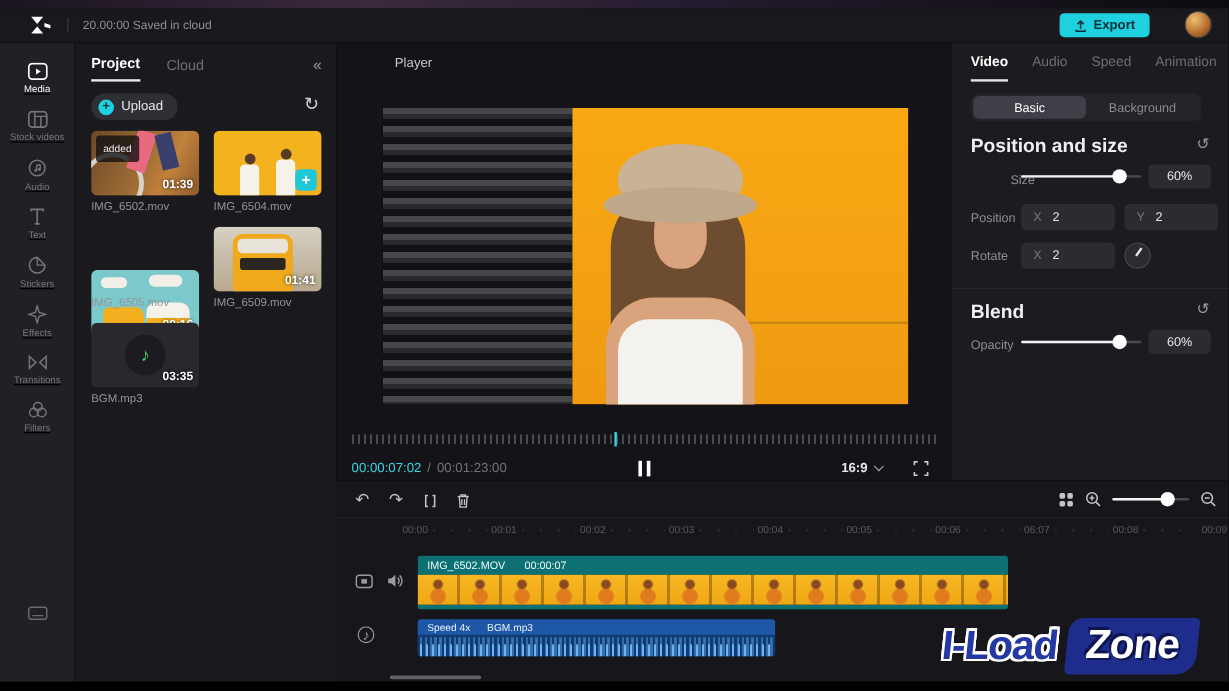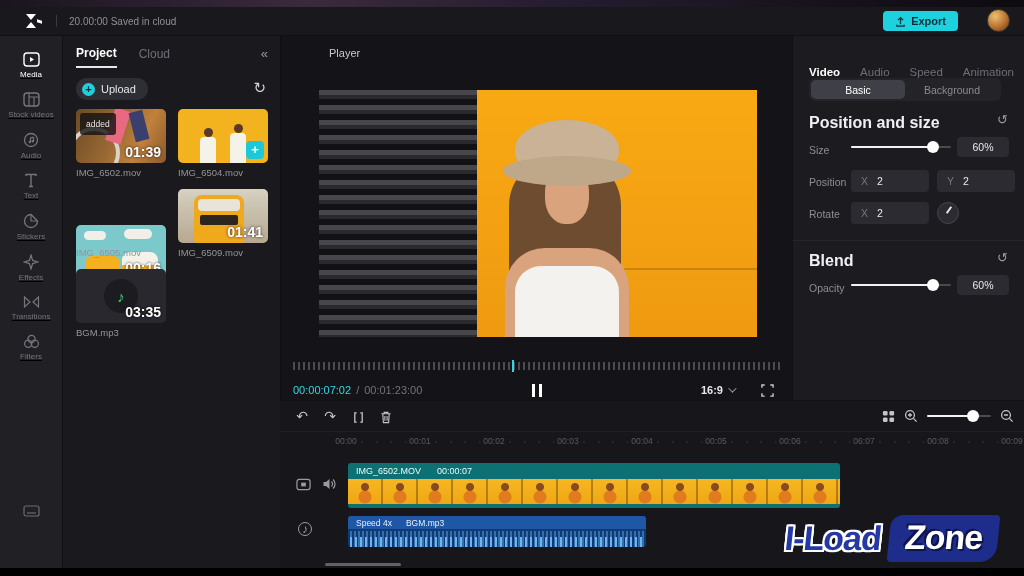--- a/index.html
+++ b/index.html
@@ -42,21 +42,21 @@
   .collapse-ic { position:absolute; top:10px; right:12px; color:#9a9aa2; font-size:13px; }
   .upload-btn { position:absolute; top:42px; left:13px; height:22px; padding:0 12px 0 6px;
     background:#2e2e35; border-radius:12px; display:flex; align-items:center; gap:6px;
     color:#e6e6ea; font-size:11px; }
   .upload-plus { width:13px; height:13px; border-radius:50%; background:#1fd0df; color:#06333a;
     font-size:11px; line-height:12px; text-align:center; font-weight:bold; }
   .refresh-ic { position:absolute; top:42px; right:14px; color:#cfcfd5; font-size:15px; line-height:20px; }
 
   .tile { position:absolute; width:90px; height:54px; border-radius:5px; overflow:hidden; background:#26262b; }
   .tile-name { position:absolute; width:100px; font-size:9.5px; color:#93939b; }
-  .dur { position:absolute; right:5px; bottom:3px; color:#fff; font-size:14px; font-weight:bold;
+  .dur { position:absolute; right:5px; bottom:3px; color:#fff; font-size:10px; font-weight:bold;
     text-shadow:0 0 3px rgba(0,0,0,.8); }
   .badge { position:absolute; left:4px; top:4px; background:rgba(15,15,18,.78); color:#e8e8ec;
     font-size:8.5px; padding:6px 6px; border-radius:3px; }
   .addbtn { position:absolute; right:4px; bottom:4px; width:18px; height:18px; border-radius:4px;
     background:#1fc8d8; color:#fff; font-size:13px; line-height:17px; text-align:center; font-weight:bold; }
 
   
   .art-6502 { width:100%; height:100%;
     background:linear-gradient(115deg,#6e4a26 0%,#9a6a34 45%,#c2813c 70%,#8a5a2c 100%); position:relative; }
   .art-6502 .wheel { position:absolute; left:-8px; top:18px; width:52px; height:52px; border-radius:50%;
@@ -102,21 +102,21 @@
   .pause { position:absolute; left:50%; transform:translateX(-50%); display:flex; gap:4px; }
   .pause span { width:3px; height:13px; background:#fff; }
   .ratio { position:absolute; right:46px; display:flex; align-items:center; gap:5px;
     color:#e8e8ec; font-size:11px; font-weight:bold; }
   .chev { width:6px; height:6px; border-right:1.5px solid #9a9aa2; border-bottom:1.5px solid #9a9aa2;
     transform:rotate(45deg) translateY(-2px); }
   .fs-ic { position:absolute; right:6px; }
 
   
   .inspector { top:36px; left:792px; width:232px; height:364px; background:#1b1b20; border-left:1px solid #111114; }
-  .ins-tabs { position:absolute; top:10px; left:16px; right:10px; display:flex; gap:20px;margin-top:20px; }
+  .ins-tabs { position:absolute; top:10px; left:16px; right:10px; display:flex; gap:20px; }
   .ins-tab { font-size:11.5px; color:#6e6e76; padding-bottom:8px; }
   .ins-tab.active { color:#fff; font-weight:bold; border-bottom:2px solid #e4e4e8; }
   .seg { position:absolute; top:42px; left:16px; width:192px; height:23px; background:#232328;
     border-radius:6px; display:flex; padding:2px;justify-content:flex-end; }
   .seg > div { flex:1; display:flex; align-items:center; justify-content:center;
     font-size:10.5px; color:#8a8a92; border-radius:5px; }
   .seg .active { background:#3f3f47; color:#fff; }
   .sec-title { position:absolute; left:16px; font-size:16px; font-weight:bold; color:#f0f0f3; }
   .reset-ic { position:absolute; right:16px; color:#9a9aa2; font-size:13px; }
   .row-label { position:absolute; left:16px; font-size:10.5px; color:#8d8d95; }
@@ -363,21 +363,21 @@
       <span class="ins-tab">Animation</span>
     </div>
     <div class="seg">
       <div class="active">Basic</div>
       <div>Background</div>
     </div>
 
     <span class="sec-title" style="top:78px;">Position and size</span>
     <span class="reset-ic" style="top:76px;">↺</span>
 
-    <span class="row-label" style="top:108px;">Size</span>
+    <span class="row-label" style="top:108px;margin-left:33px;">Size</span>
     <div class="slider" style="left:58px; top:105px;">
       <div class="track"></div>
         <div class="fill" style="width:82%;"></div>
       <div class="knob" style="left:82%;"></div>
     </div>
     <div class="valbox" style="left:164px; top:101px;">60%</div>
 
     <span class="row-label" style="top:140px;">Position</span>
     <div class="inbox" style="left:58px; top:134px;">
       <span class="k">X</span>

